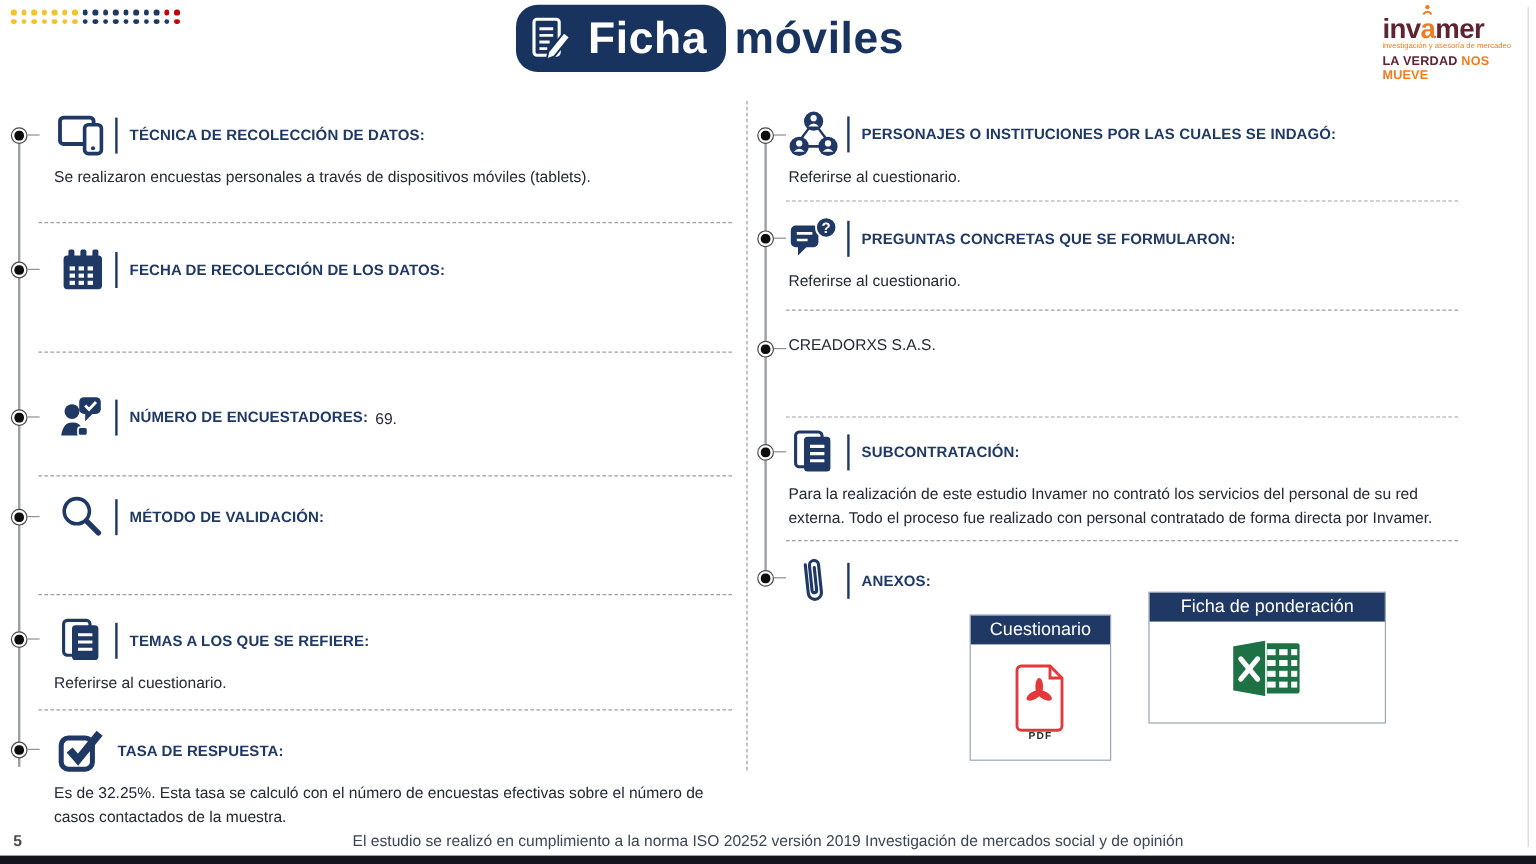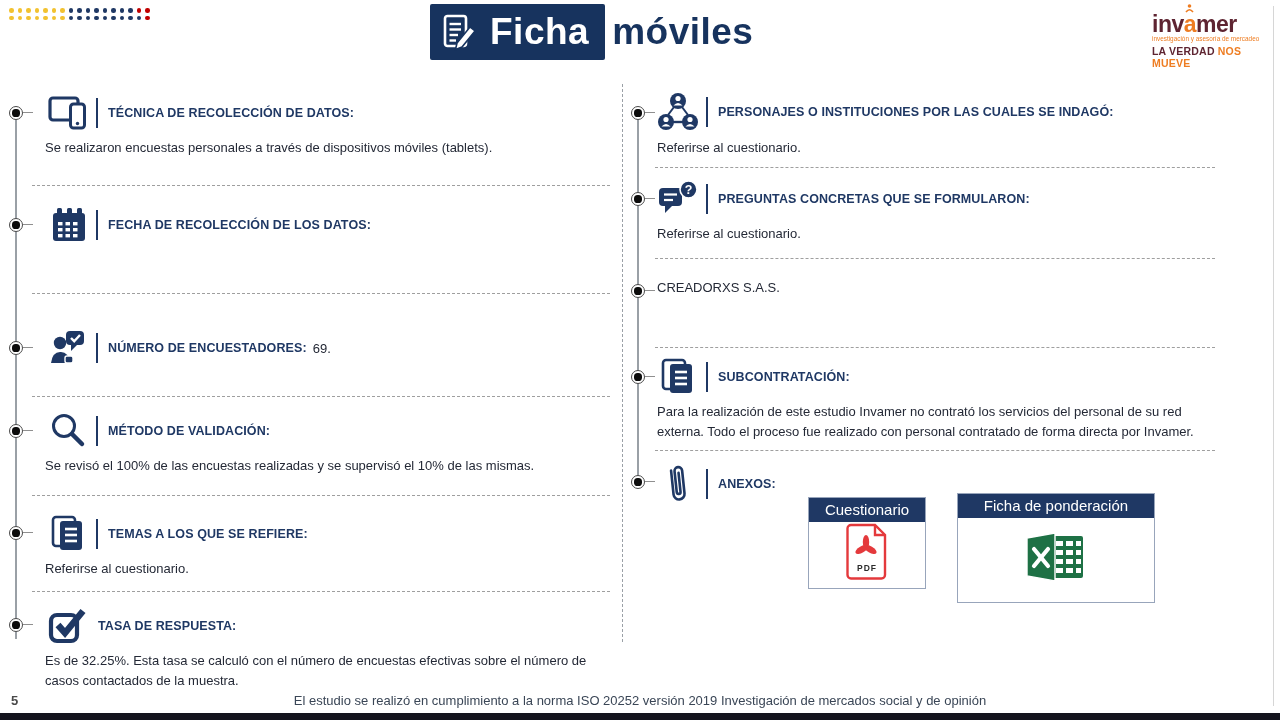--- a/index.html
+++ b/index.html
@@ -7,21 +7,21 @@
   body {
     position: relative; overflow: hidden; background:#fff;
     font-family: "Liberation Sans", sans-serif; color:#242936;
   }
   
   .dots { position:absolute; left:9px; top:8px; }
   .dot-row { display:flex; gap:4px; margin-bottom:3px; }
   .dot { width:4.5px; height:4.5px; border-radius:50%; }
   .title-wrap { position:absolute; left:430px; top:4px; display:flex; align-items:center; }
   .title-box {
-    background:#17335e; color:#fff; border-radius:2px; height:56px;
+    background:#17335e; color:#fff; border-radius:18px; height:56px;
     display:flex; align-items:center; padding:0 16px 0 12px; gap:12px;
   }
   .title-box .t-txt { font-size:37px; font-weight:600; letter-spacing:.5px; }
   .title-rest { color:#17335e; font-size:37px; font-weight:600; margin-left:7px; letter-spacing:.5px; }
   
   .logo { position:absolute; left:1152px; top:14px; width:118px; }
   .brand { font-size:23px; font-weight:bold; color:#5E2431; letter-spacing:-.5px; line-height:20px; }
   .brand .brand-a { color:#EE7D22; position:relative; }
   .brand .brand-a svg { position:absolute; left:1px; top:-7px; }
   .logo .sub { font-size:6.4px; color:#EE7D22; margin-top:1px; white-space:nowrap; }
@@ -220,21 +220,20 @@
   <div class="head">
     <span class="icon-box">
       <svg width="38" height="38" viewBox="0 0 38 38">
         <circle cx="15" cy="14" r="10.5" fill="none" stroke="#1F3864" stroke-width="3"></circle>
         <line x1="23" y1="22" x2="33" y2="32" stroke="#1F3864" stroke-width="4.5" stroke-linecap="round"></line>
       </svg>
     </span>
     <span class="bar"></span>
     <h3>MÉTODO DE VALIDACIÓN:</h3>
   </div>
-  <p class="body">Se revisó el 100% de las encuestas realizadas y se supervisó el 10% de las mismas.</p>
 </div>
 
 <div class="sec" style="top:515px">
   <div class="head">
     <span class="icon-box">
       <svg width="36" height="38" viewBox="0 0 36 38">
         <rect x="3" y="2" width="22" height="29" rx="3" fill="#fff" stroke="#1F3864" stroke-width="2.6"></rect>
         <rect x="10" y="6" width="22" height="29" rx="3" fill="#1F3864"></rect>
         <g stroke="#fff" stroke-width="2.6">
           <line x1="15" y1="14" x2="27" y2="14"></line>
@@ -343,21 +342,21 @@
         <g transform="rotate(-6 13 22)">
           <path d="M7.5 8 v24 a5.5 5.5 0 0 0 11 0 V9 a3.8 3.8 0 0 0 -7.6 0 v21 a1.9 1.9 0 0 0 3.8 0 V11" fill="none" stroke="#1F3864" stroke-width="2.6" stroke-linecap="round"></path>
         </g>
       </svg>
     </span>
     <span class="bar"></span>
     <h3>ANEXOS:</h3>
   </div>
 </div>
 
-<div class="card" style="left:808px;top:497px;width:118px;height:92px">
+<div class="card" style="left:808px;top:512px;width:118px;height:122px">
   <div class="card-head">Cuestionario</div>
   <div class="card-body">
     <span>
       <svg width="46" height="58" viewBox="0 0 46 58">
         <path d="M7 2 h24 l10 10 v40 a3.5 3.5 0 0 1 -3.5 3.5 h-30.5 a3.5 3.5 0 0 1 -3.5 -3.5 V5.5 A3.5 3.5 0 0 1 7 2z" fill="#fff" stroke="#E4393C" stroke-width="2.4"></path>
         <path d="M31 2 v10 h10" fill="none" stroke="#E4393C" stroke-width="2.4"></path>
         <g fill="#E4393C" transform="translate(22,24)">
           <ellipse rx="3.2" ry="7" transform="rotate(0) translate(0,-5)"></ellipse>
           <ellipse rx="3.2" ry="7" transform="rotate(120) translate(0,-5)"></ellipse>
           <ellipse rx="3.2" ry="7" transform="rotate(240) translate(0,-5)"></ellipse>

